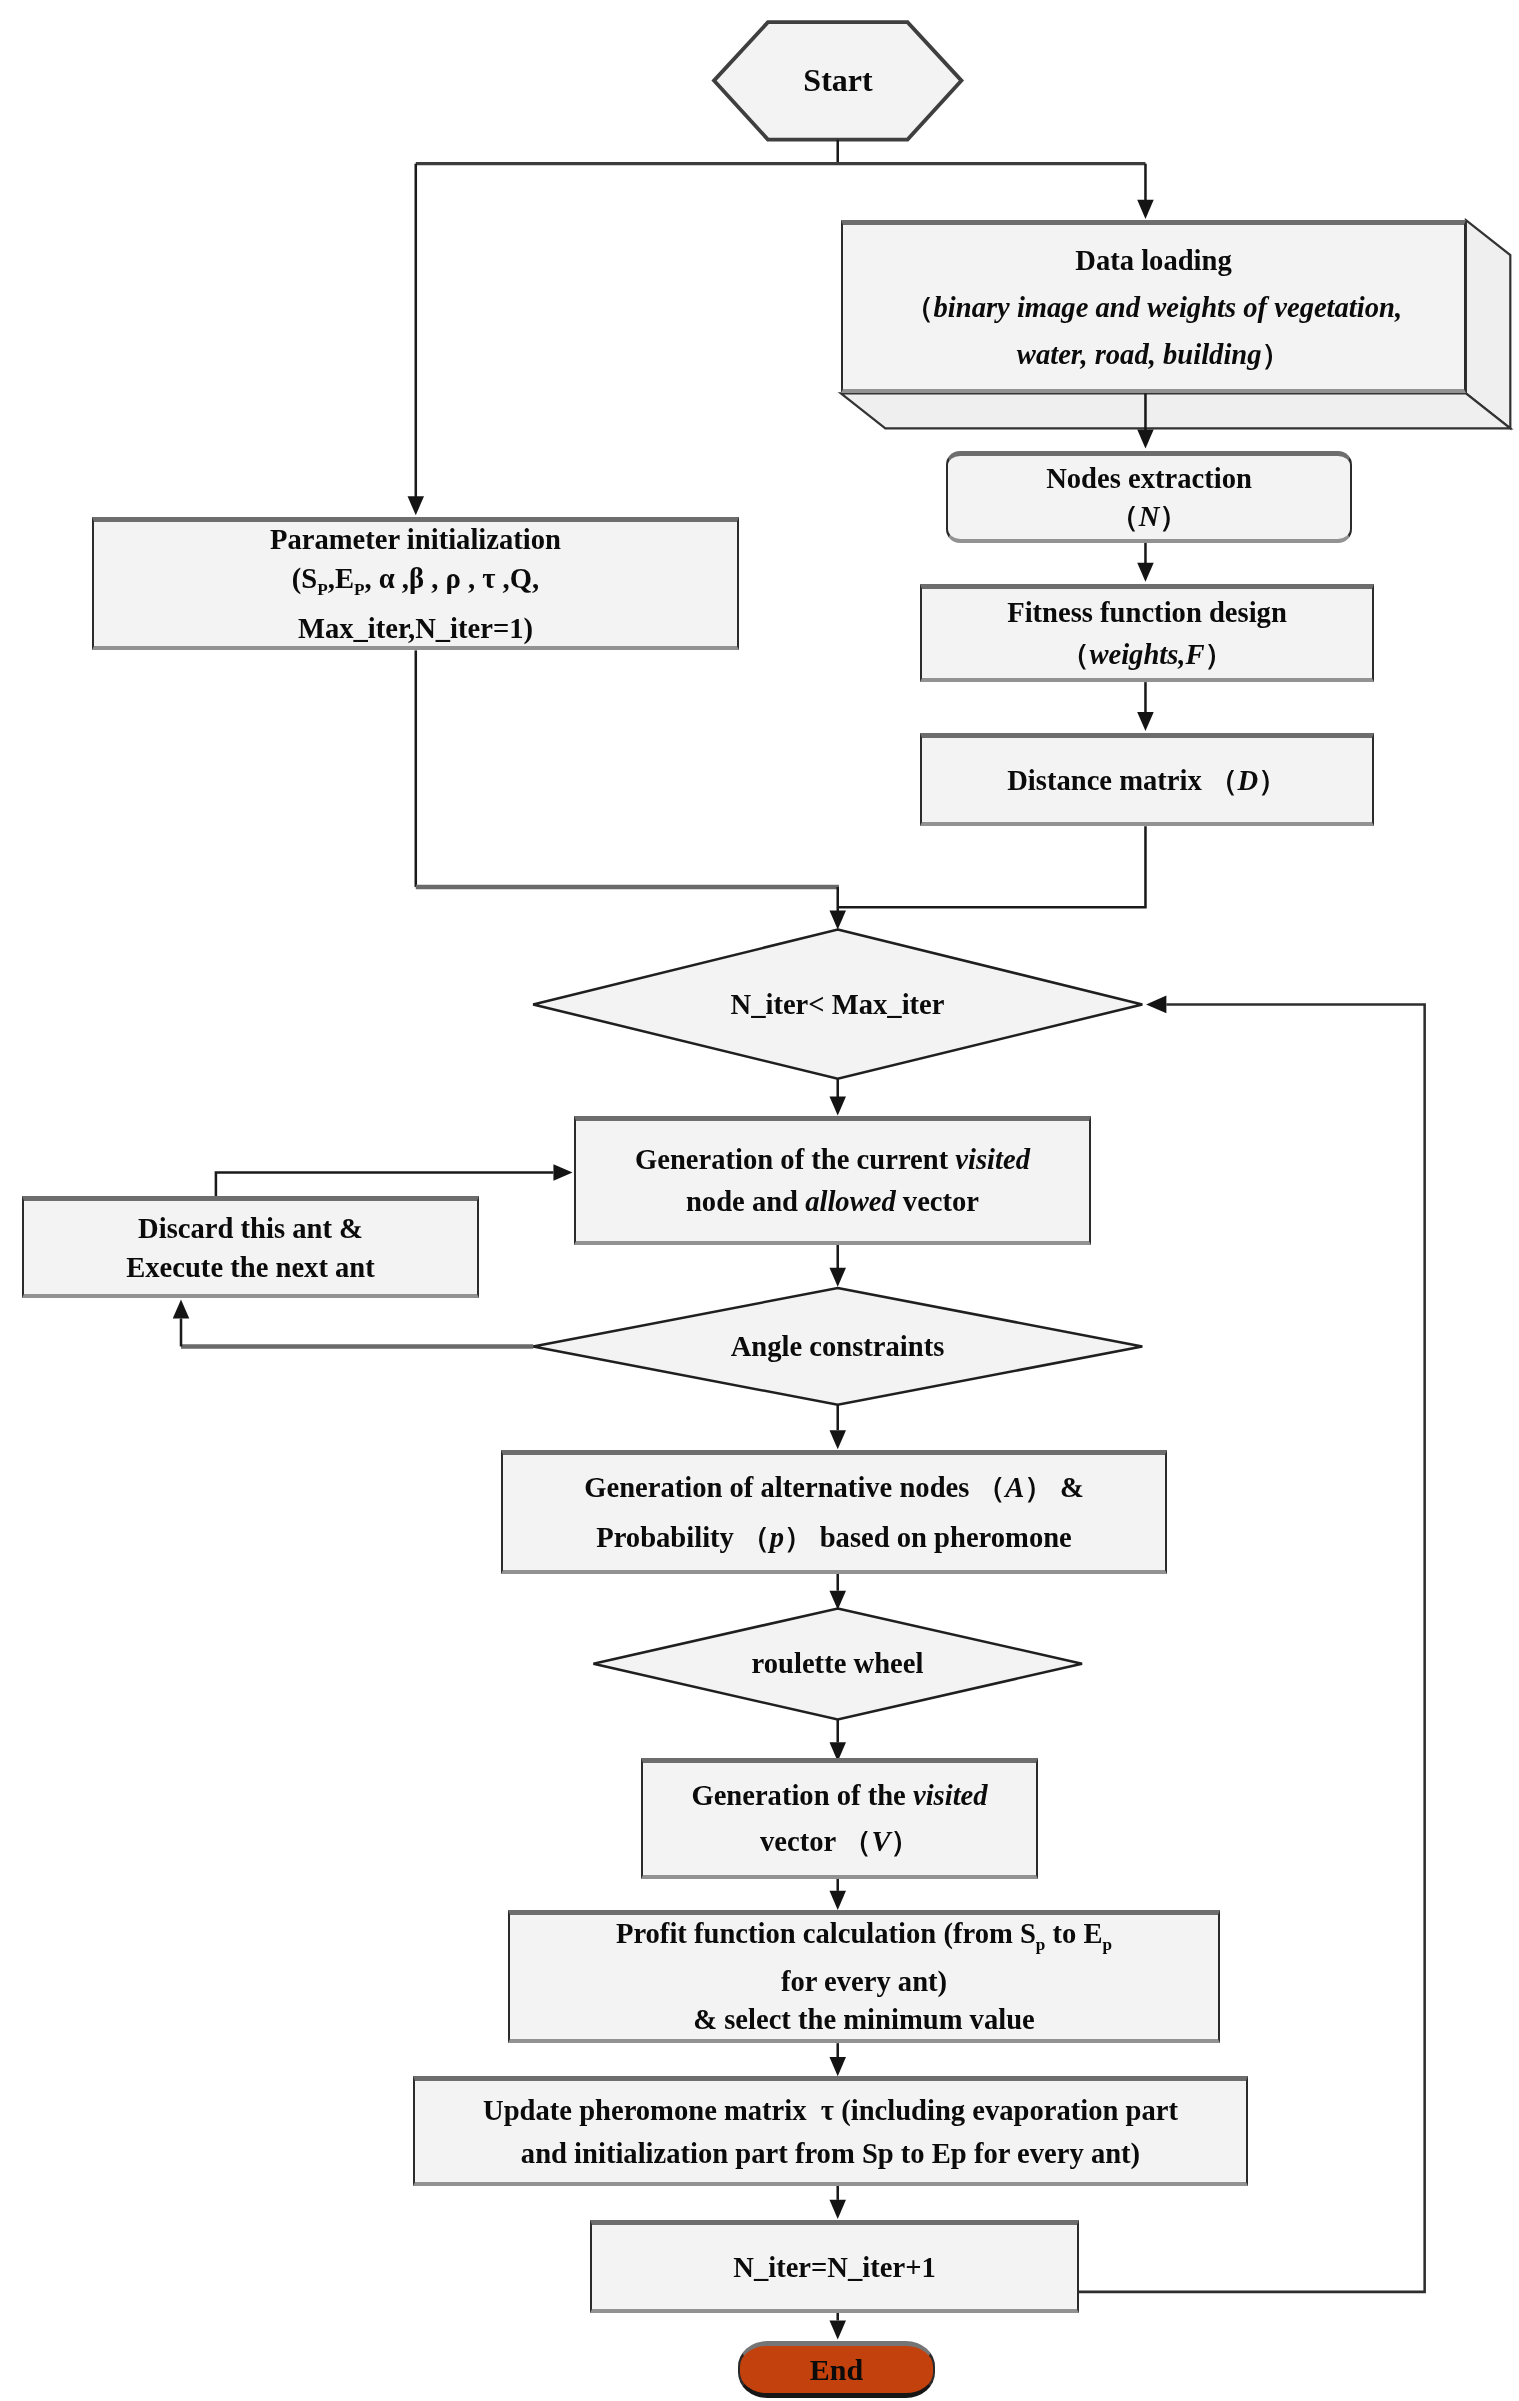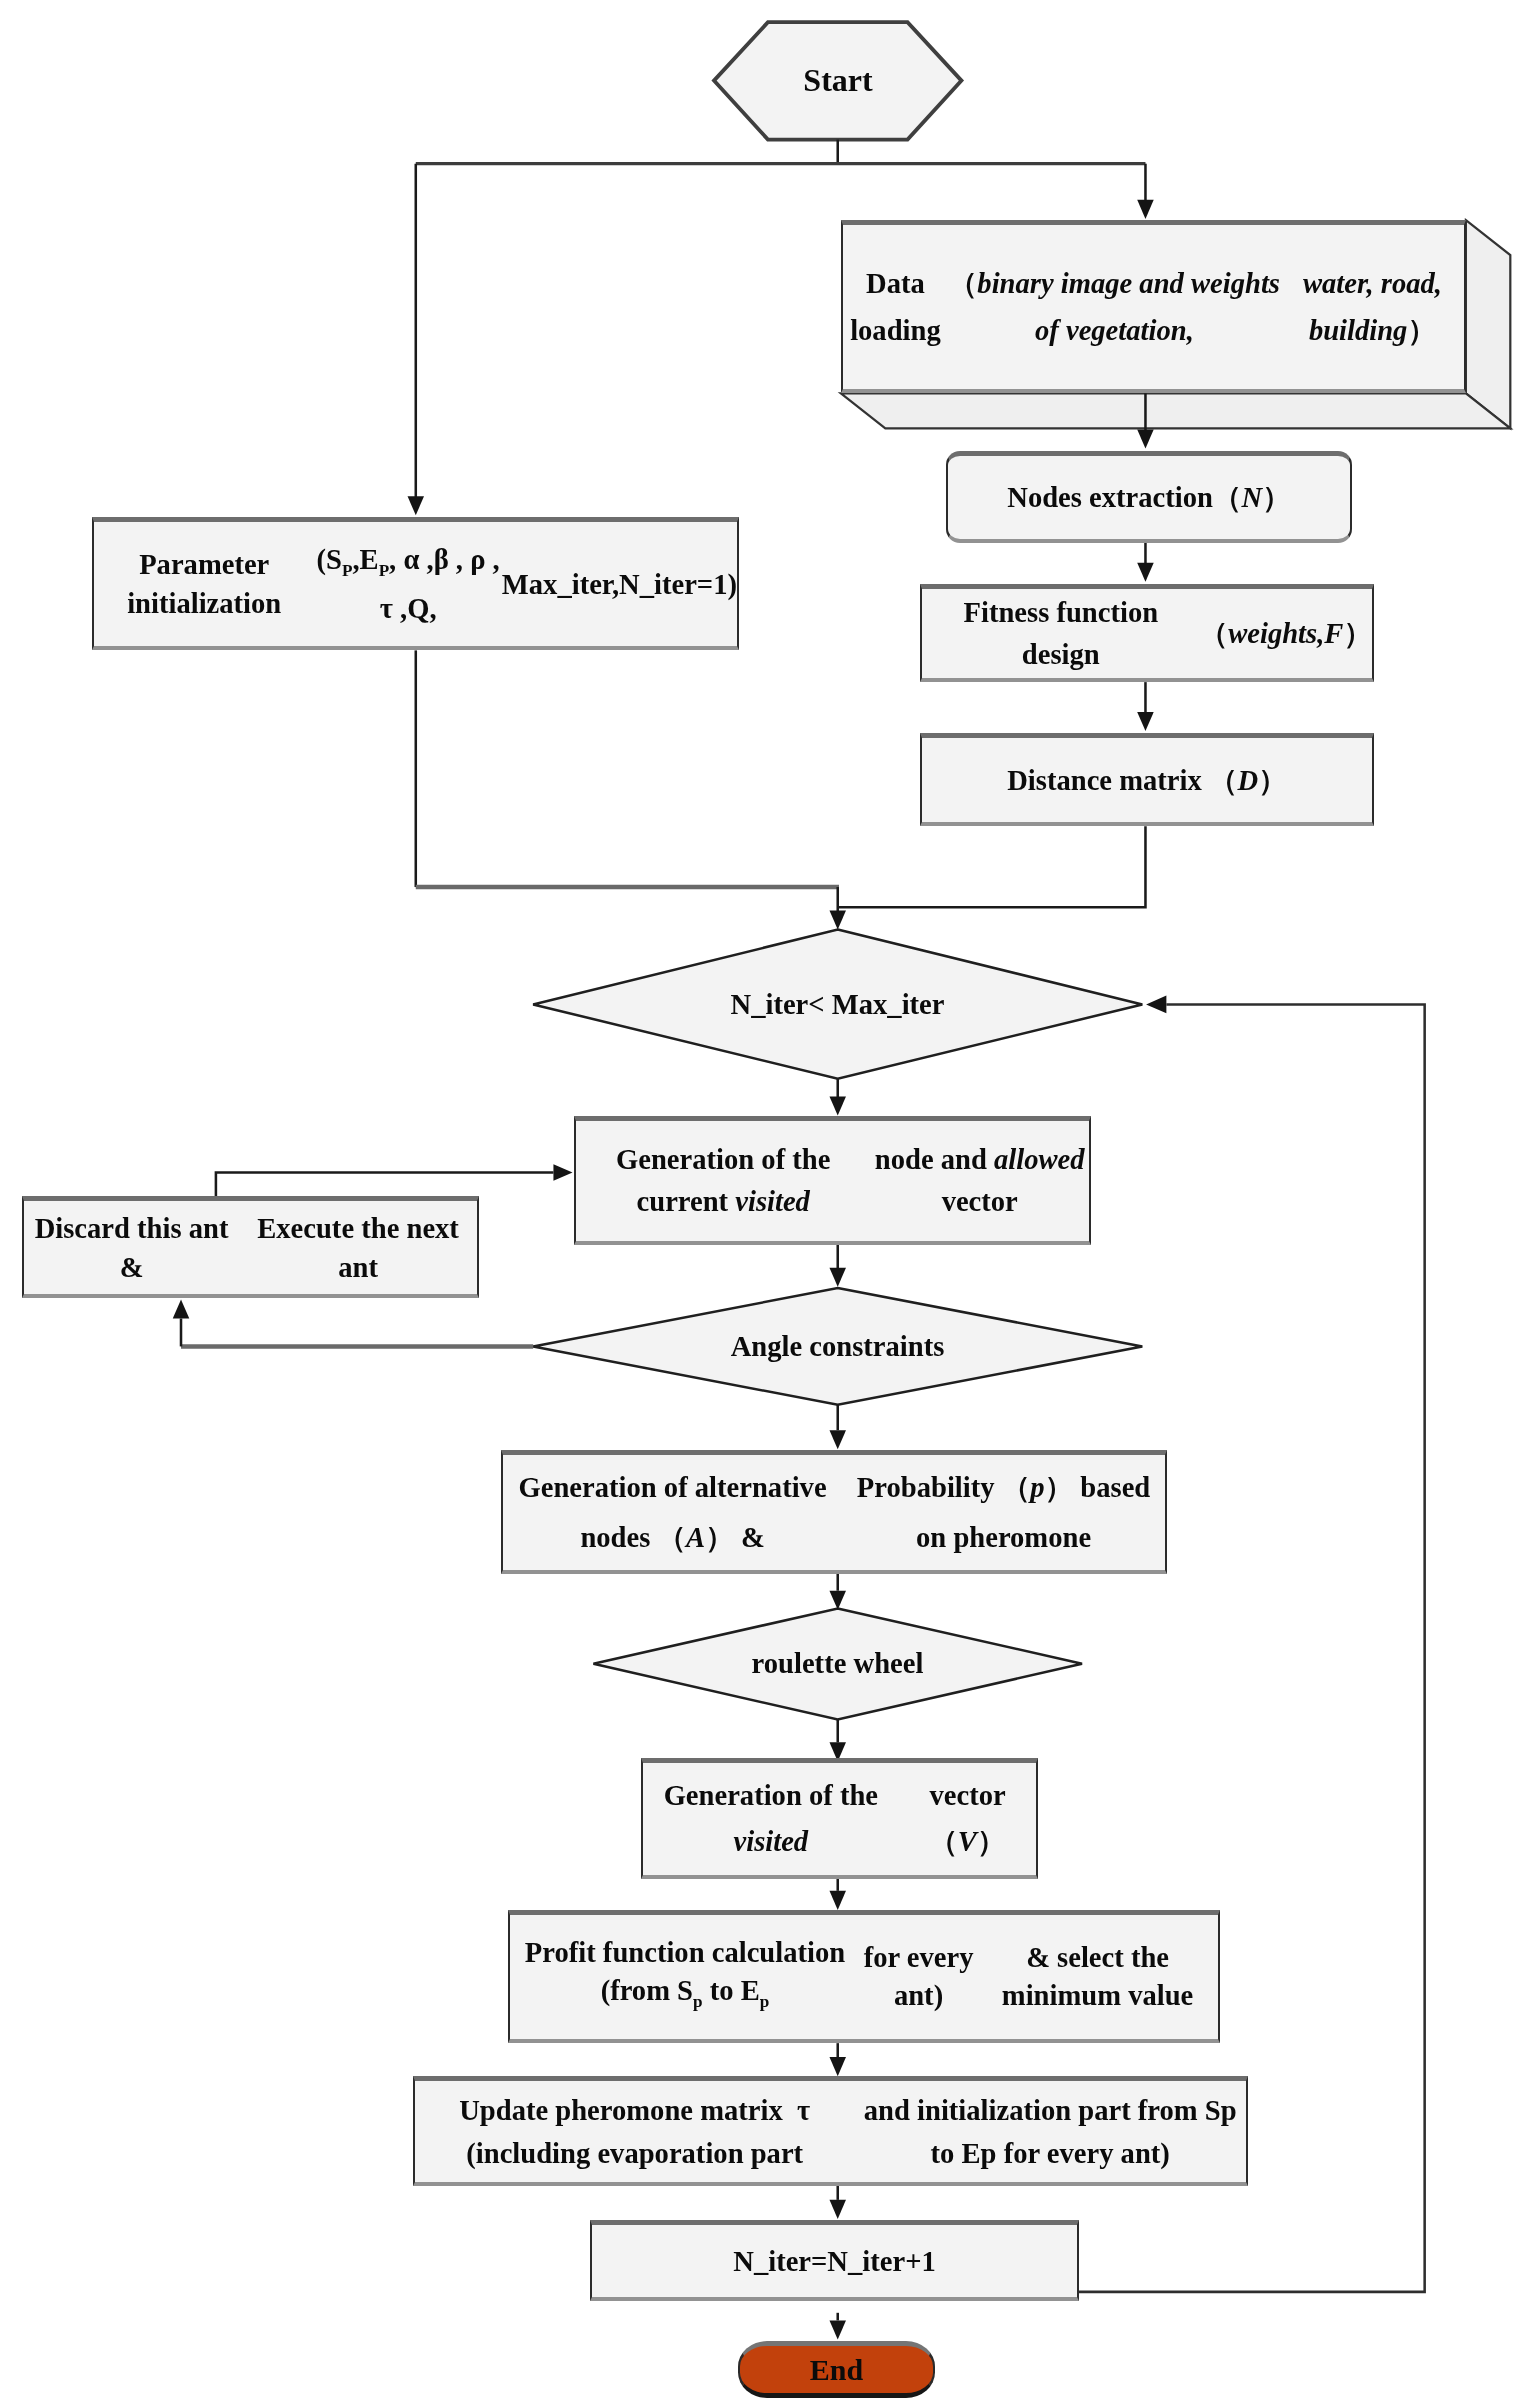--- a/index.html
+++ b/index.html
@@ -14,21 +14,21 @@
   }
   #wires{position:absolute;left:0;top:0;width:1520px;height:2401px;}
   .node{
     position:absolute;
     box-sizing:border-box;
     background:#f3f3f3;
     border-left:2.5px solid #2b2b2b;
     border-right:2.5px solid #2b2b2b;
     border-top:5.1px solid #6d6d6d;
     border-bottom:4.4px solid #929292;
-    display:flex;flex-direction:row;justify-content:center;align-items:center;
+    display:flex;flex-direction:column;justify-content:center;align-items:center;
     text-align:center;
     font-size:28.6px;
     line-height:39px;
   }
   .plain{
     position:absolute;
     box-sizing:border-box;
     display:flex;flex-direction:column;justify-content:center;align-items:center;
     text-align:center;
     font-size:28.6px;
@@ -183,21 +183,21 @@
       <div class="tl"><span>Profit function calculation (from S</span><span class="sb">p</span><span> to E</span><span class="sb">p</span></div>
       <div class="tl"><span>for every ant)</span></div>
       <div class="tl"><span>&amp; select the minimum value</span></div>
     </div>
 
   <div class="node lh68" style="left:413px;top:2076px;width:835px;height:110px;">
       <div class="tl"><span>Update pheromone matrix  τ (including evaporation part</span></div>
       <div class="tl"><span>and initialization part from Sp to Ep for every ant)</span></div>
     </div>
 
-  <div class="node" style="left:590px;top:2220px;width:489px;height:81px;">
+  <div class="node" style="left:590px;top:2220px;width:489px;height:93px;">
       <div class="tl"><span>N_iter=N_iter+1</span></div>
     </div>
 
   <div id="end-node" style="left:738px;top:2341px;width:197px;height:57px;">
     <span>End</span>
   </div>
 
 </div>
 
 

